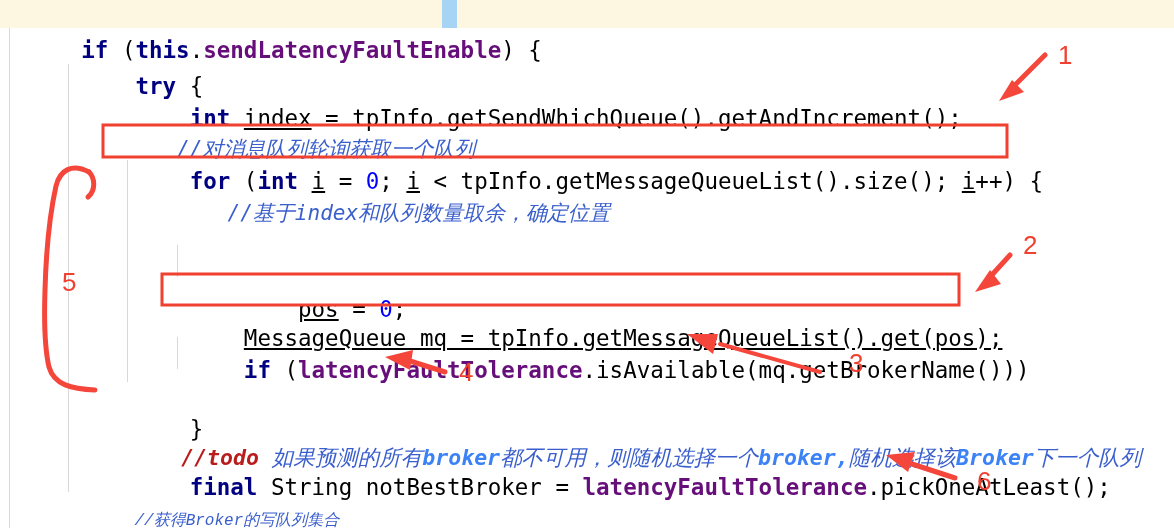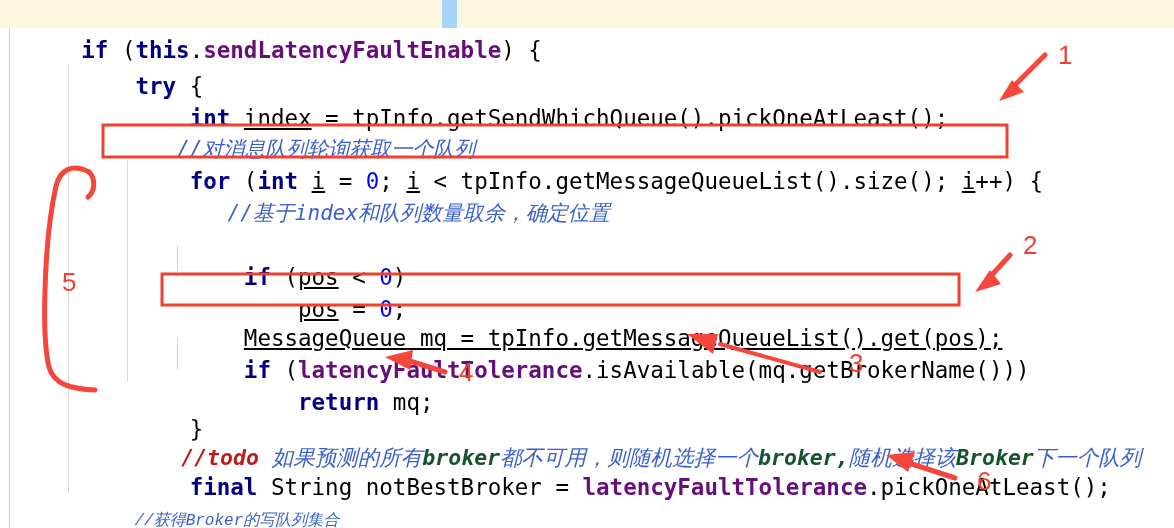--- a/index.html
+++ b/index.html
@@ -59,21 +59,21 @@
     position: absolute;
     width: 1px;
     background: #d8d8d8;
   }
 
   
   .kw   { color: #000080; font-weight: bold; }
   .fld  { color: #660e7a; font-weight: bold; }
   .num  { color: #0000ff; }
   .cmt  { color: #3a5fcd; font-style: italic; }
-  .cmt-b{ color: #14532d; font-style: italic; font-weight: bold; }
+  .cmt-b{ color: #3b82f6; font-style: italic; font-weight: bold; }
   .cmt-todo { color: #b91c1c; font-style: italic; font-weight: bold; }
   .plain{ color: #000000; }
   .italm{ font-style: italic; }
   .u    { text-decoration: underline; }
   .ul-full { text-decoration: underline; }
 
   
   #overlay {
     position: absolute;
     left: 0; top: 0;
@@ -108,55 +108,49 @@
 
     <div class="line" style="top:-5px;">
       <span class="txt"><span class="kw">if</span><span class="plain"> (</span><span class="kw">this</span><span class="plain">.</span><span class="fld">sendLatencyFaultEnable</span><span class="plain">) {</span></span>
     </div>
 
     <div class="line" style="top:31px;">
       <span class="txt"><span class="plain">    </span><span class="kw">try</span><span class="plain"> {</span></span>
     </div>
 
     <div class="line" style="top:63px;">
-      <span class="txt"><span class="plain">        </span><span class="kw">int</span><span class="plain"> </span><span class="plain u">index</span><span class="plain"> = tpInfo.getSendWhichQueue().pickOneAtLeast();</span></span>
+      <span class="txt"><span class="plain">        </span><span class="kw">int</span><span class="plain"> </span><span class="plain u">index</span><span class="plain"> = tpInfo.getSendWhichQueue().getAndIncrement();</span></span>
     </div>
 
     <div class="line" style="top:94px; font-size:21px;">
       <span class="txt cmt">        //对消息队列轮询获取一个队列</span>
     </div>
 
     <div class="line" style="top:126px;">
       <span class="txt"><span class="plain">        </span><span class="kw">for</span><span class="plain"> (</span><span class="kw">int</span><span class="plain"> </span><span class="plain u">i</span><span class="plain"> = </span><span class="num">0</span><span class="plain">; </span><span class="plain u">i</span><span class="plain"> &lt; tpInfo.getMessageQueueList().size(); </span><span class="plain u">i</span><span class="plain">++) {</span></span>
     </div>
 
     <div class="line" style="top:158px; font-size:21px;">
       <span class="txt cmt">            //基于index和队列数量取余，确定位置</span>
     </div>
 
 
-    <div class="line" style="top:222px;">
-      <span class="txt"><span class="plain">            </span><span class="kw">if</span><span class="plain"> (</span><span class="plain u">pos</span><span class="plain"> &lt; </span><span class="num">0</span><span class="plain">)</span></span>
-    </div>
 
     <div class="line" style="top:254px;">
       <span class="txt"><span class="plain">                </span><span class="plain u">pos</span><span class="plain"> = </span><span class="num">0</span><span class="plain">;</span></span>
     </div>
 
     <div class="line" style="top:283px;">
       <span class="txt"><span class="plain">            </span><span class="plain ul-full">MessageQueue mq = tpInfo.getMessageQueueList().get(pos);</span></span>
     </div>
 
     <div class="line" style="top:315px;">
       <span class="txt"><span class="plain">            </span><span class="kw">if</span><span class="plain"> (</span><span class="fld">latencyFaultTolerance</span><span class="plain">.isAvailable(mq.getBrokerName()))</span></span>
     </div>
 
-    <div class="line" style="top:347px;">
-      <span class="txt"><span class="plain">                </span><span class="kw">return</span><span class="plain"> mq;</span></span>
-    </div>
 
     <div class="line" style="top:374px;">
       <span class="txt"><span class="plain">        }</span></span>
     </div>
 
     <div class="line" style="top:403px; font-size:21.5px;">
       <span class="txt"><span class="cmt">        </span><span class="cmt-todo">//todo</span><span class="cmt"> 如果预测的所有</span><span class="cmt-b">broker</span><span class="cmt">都不可用，则随机选择一个</span><span class="cmt-b">broker,</span><span class="cmt">随机选择该</span><span class="cmt-b">Broker</span><span class="cmt">下一个队列</span></span>
     </div>
 
     <div class="line" style="top:432px;">

